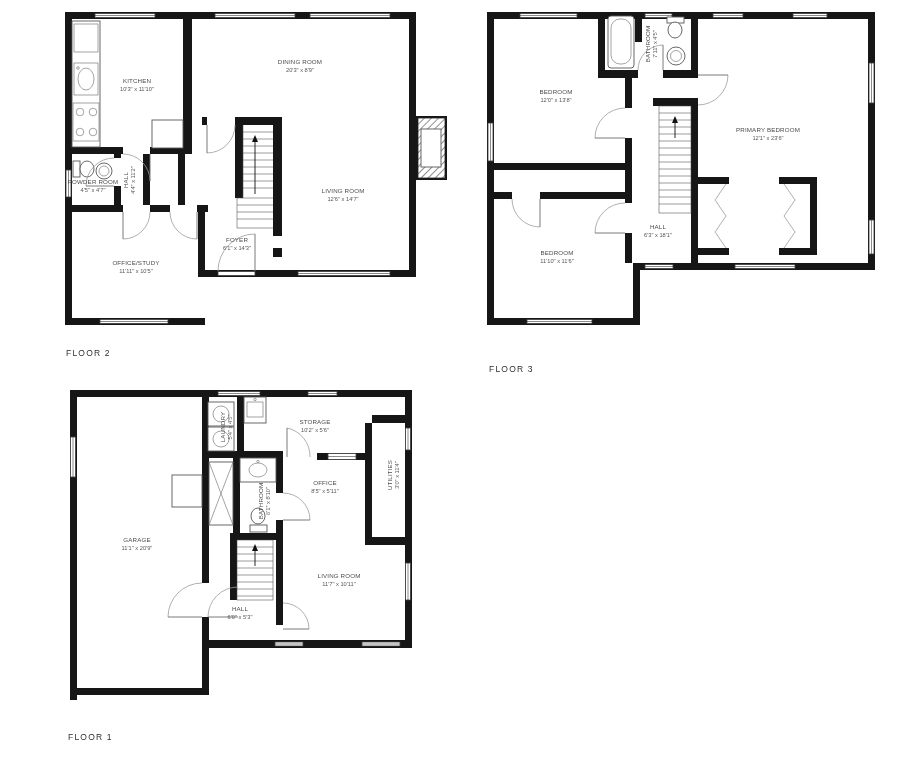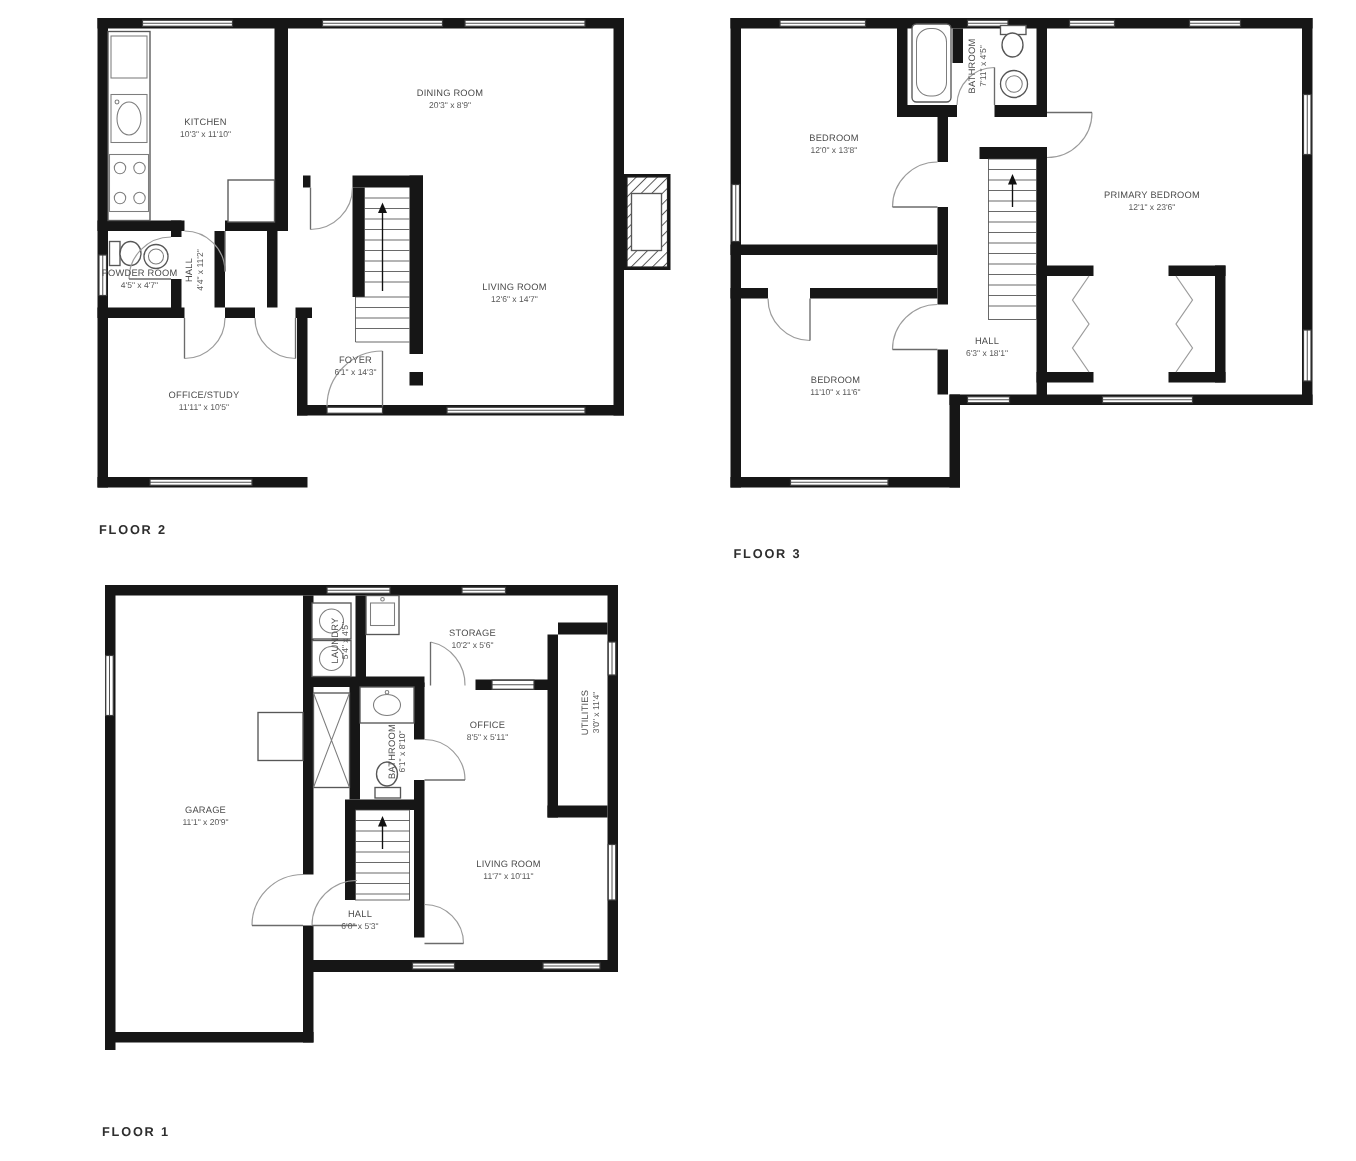--- a/index.html
+++ b/index.html
@@ -1,19 +1,19 @@
 <!DOCTYPE html>
 <html><head>
 <meta charset="utf-8">
 <style>
   html,body{margin:0;padding:0;background:#ffffff;}
   .canvas{position:relative;width:904px;height:774px;background:#ffffff;overflow:hidden;
           font-family:"Liberation Sans",sans-serif;}
   .plan{position:absolute;}
-  .floor-label{position:absolute;font-size:8.5px;font-weight:700;letter-spacing:1.2px;color:#2e2e2e;}
+  .floor-label{position:absolute;font-size:8.5px;font-weight:400;letter-spacing:1.2px;color:#2e2e2e;}
   
   .wall{fill:#161616;}
   .win{fill:#ffffff;stroke:#3d3d3d;stroke-width:0.8;}
   .wl{stroke:#3d3d3d;stroke-width:0.6;}
   .door{fill:none;stroke:#9c9c9c;stroke-width:0.8;}
   .leaf{stroke:#6b6b6b;stroke-width:0.9;fill:none;}
   .fix{fill:#ffffff;stroke:#575757;stroke-width:0.9;}
   .fx{fill:none;stroke:#7d7d7d;stroke-width:0.7;}
   .tread{stroke:#4a4a4a;stroke-width:0.55;fill:none;}
   .rn,.rd{fill:#4c4c4c;text-anchor:middle;}
@@ -345,15 +345,15 @@
       </g>
       <g transform="translate(201,140) rotate(-90)">
         <text class="rn" x="24" y="0">BATHROOM</text>
         <text class="rd" x="24" y="7">6'1" x 8'10"</text>
       </g>
     </g>
   </svg>
 
   <div class="floor-label" style="left:66px;top:348px">FLOOR 2</div>
   <div class="floor-label" style="left:489px;top:364px">FLOOR 3</div>
-  <div class="floor-label" style="left:68px;top:749px">FLOOR 1</div>
+  <div class="floor-label" style="left:68px;top:732px">FLOOR 1</div>
 
 </div>
 
 </body></html>

